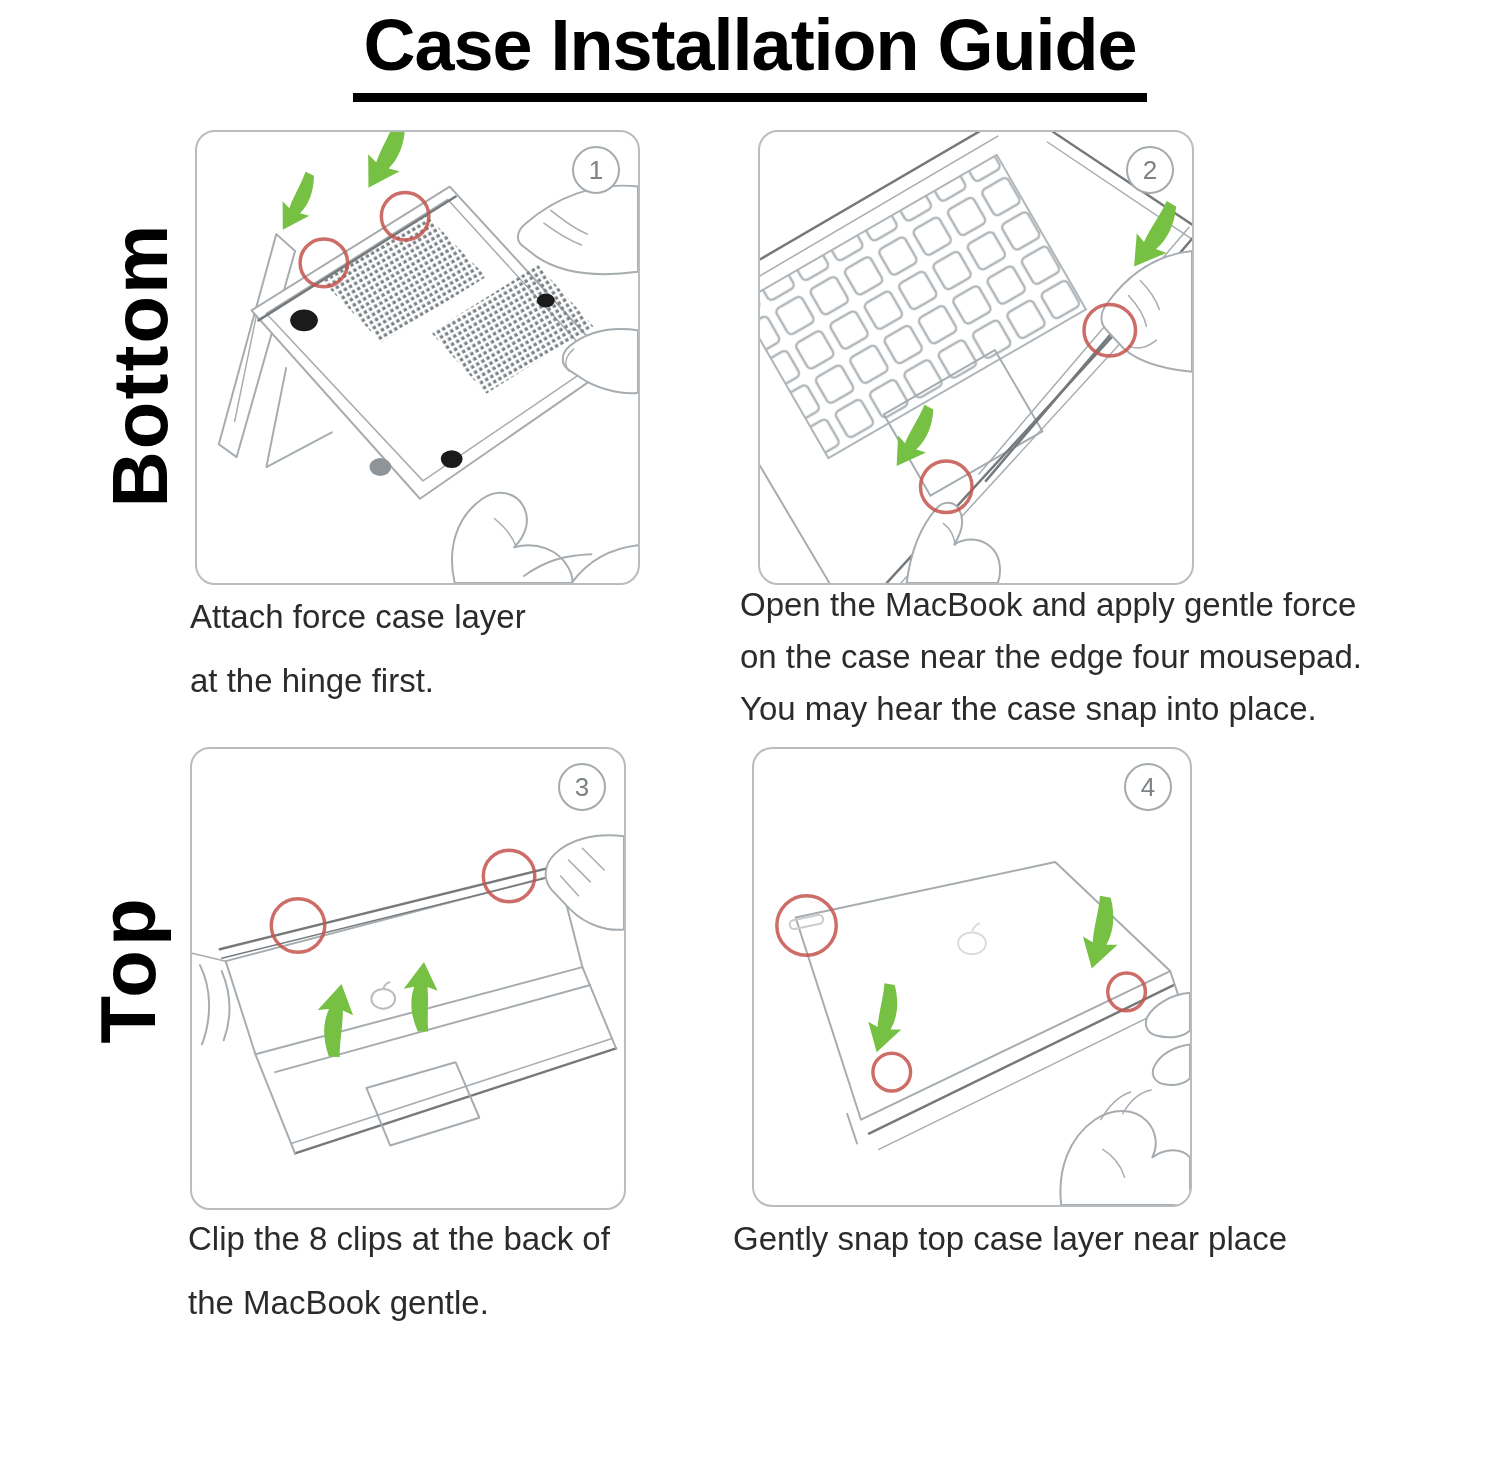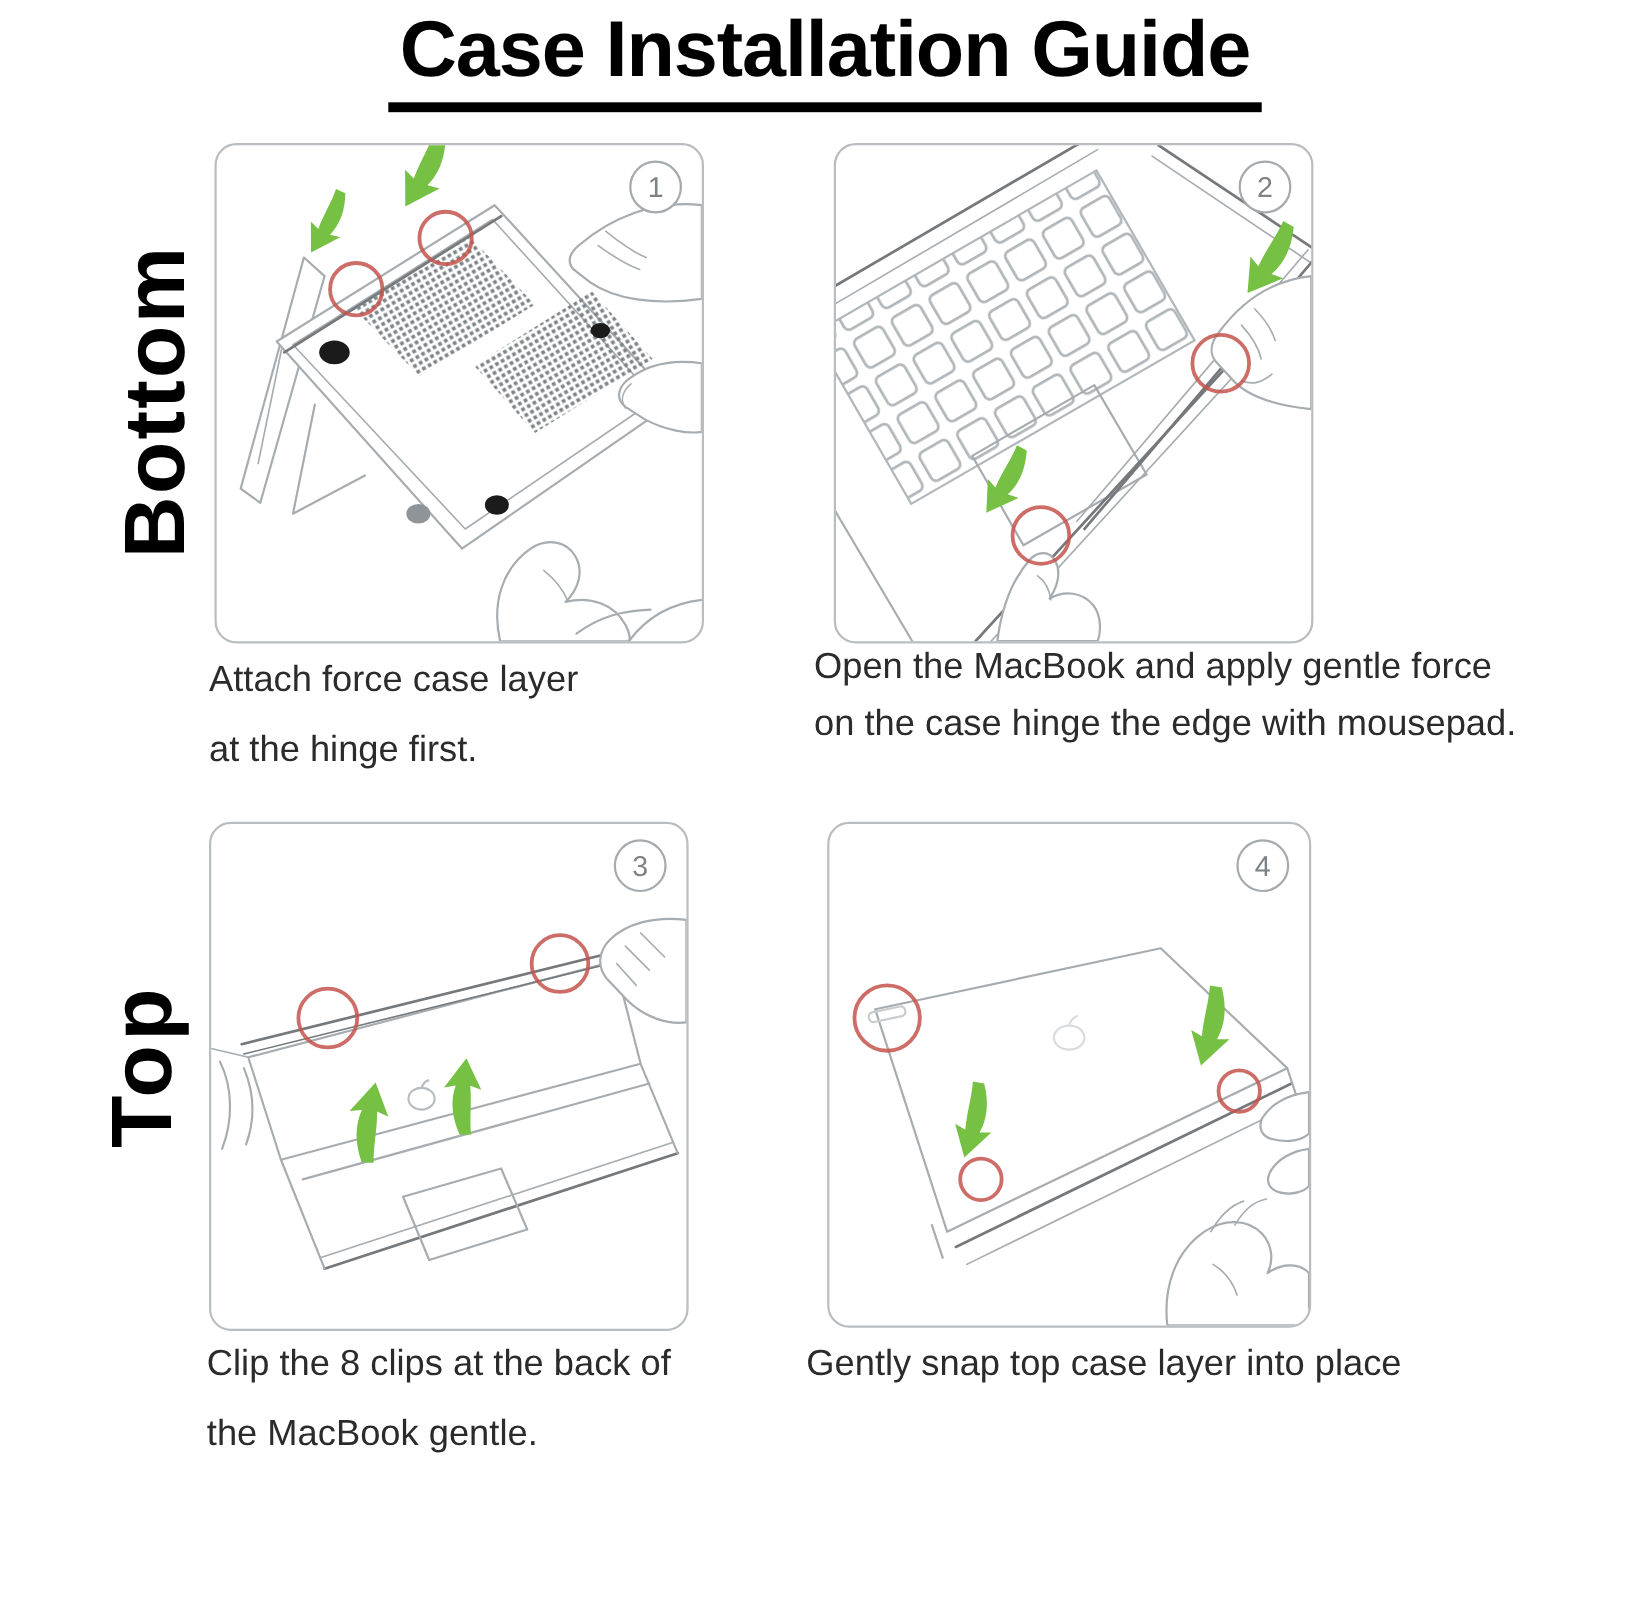--- a/index.html
+++ b/index.html
@@ -211,25 +211,26 @@
     </div>
   </div>
 
   <div class="caption cap1">
     <div class="cl">Attach force case layer</div>
     <div class="cl">at the hinge first.</div>
   </div>
 
   <div class="caption cap2 tight">
     <div class="cl">Open the MacBook and apply gentle force</div>
-    <div class="cl">on the case hinge the edge with mousepad.</div>
+    <div class="cl">on the case near the edge four mousepad.</div>
+    <div class="cl">You may hear the case snap into place.</div>
   </div>
 
   <div class="caption cap3">
     <div class="cl">Clip the 8 clips at the back of</div>
     <div class="cl">the MacBook gentle.</div>
   </div>
 
   <div class="caption cap4">
-    <div class="cl">Gently snap top case layer into place</div>
+    <div class="cl">Gently snap top case layer near place</div>
   </div>
 
 </div>
 
 </body></html>

